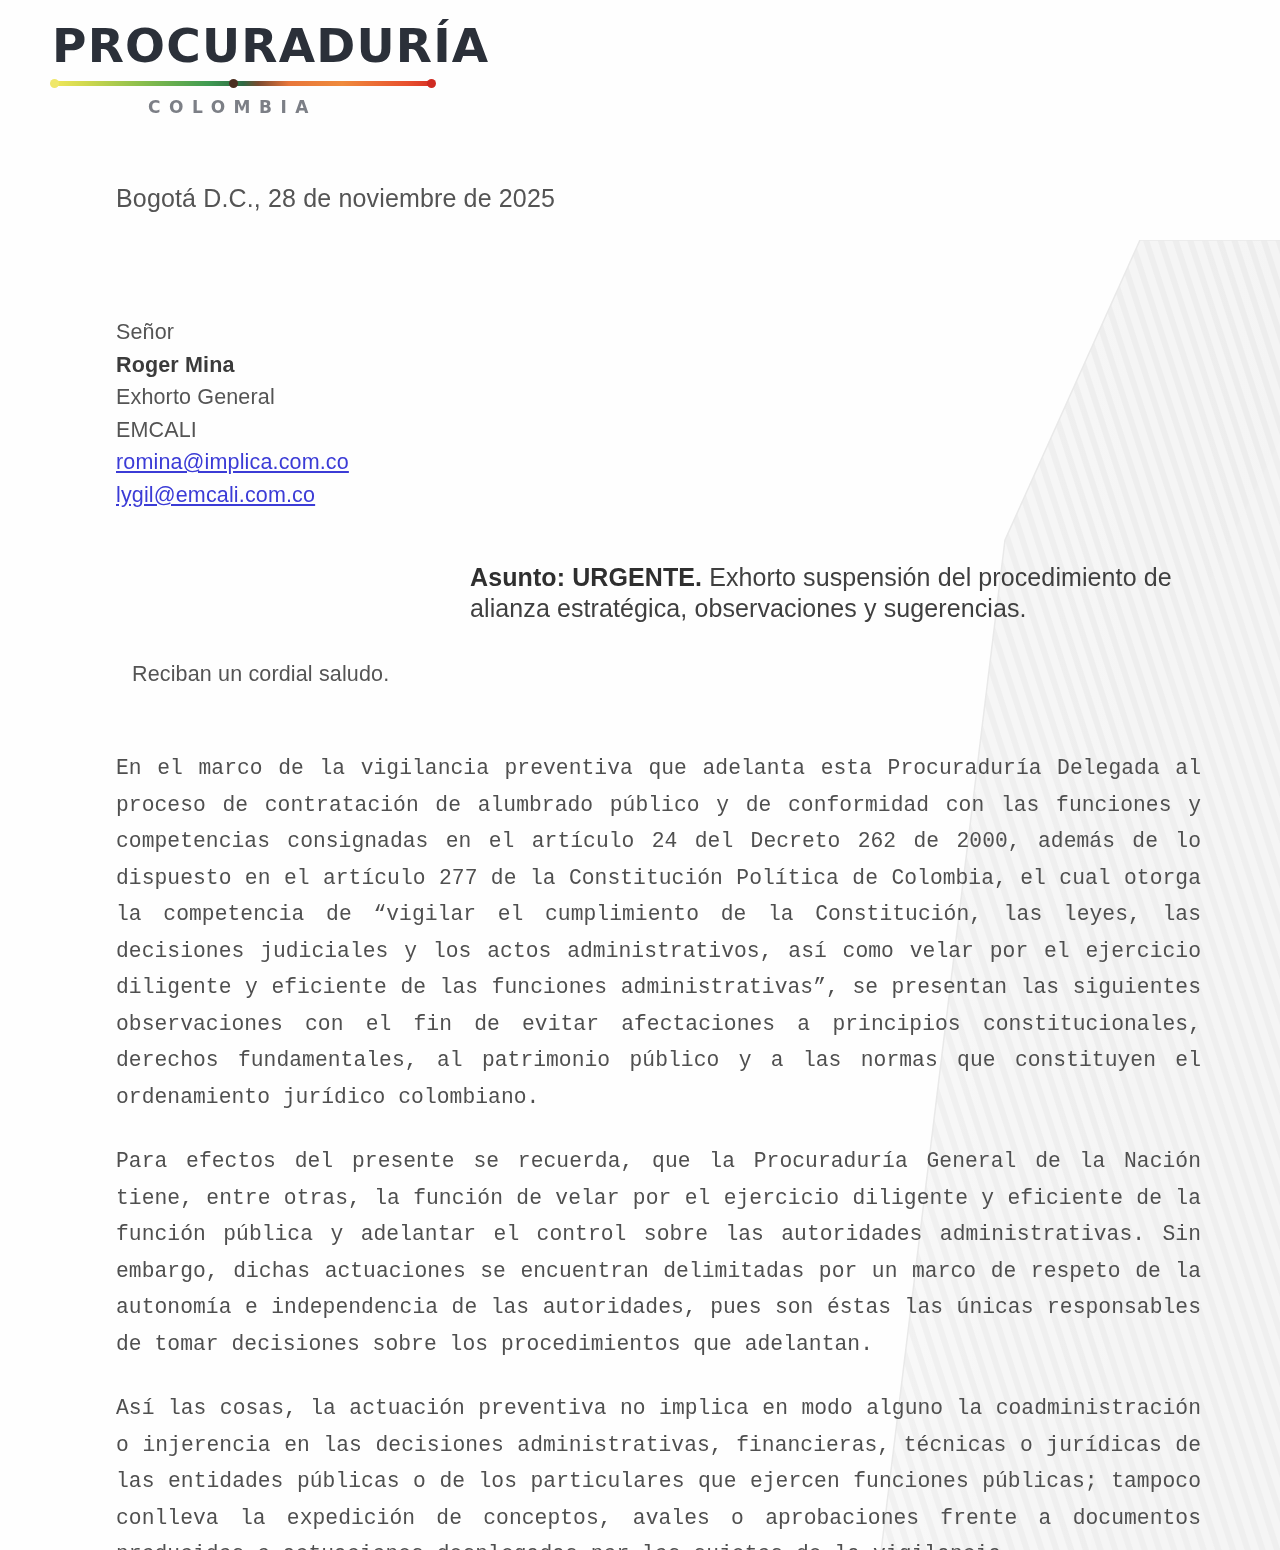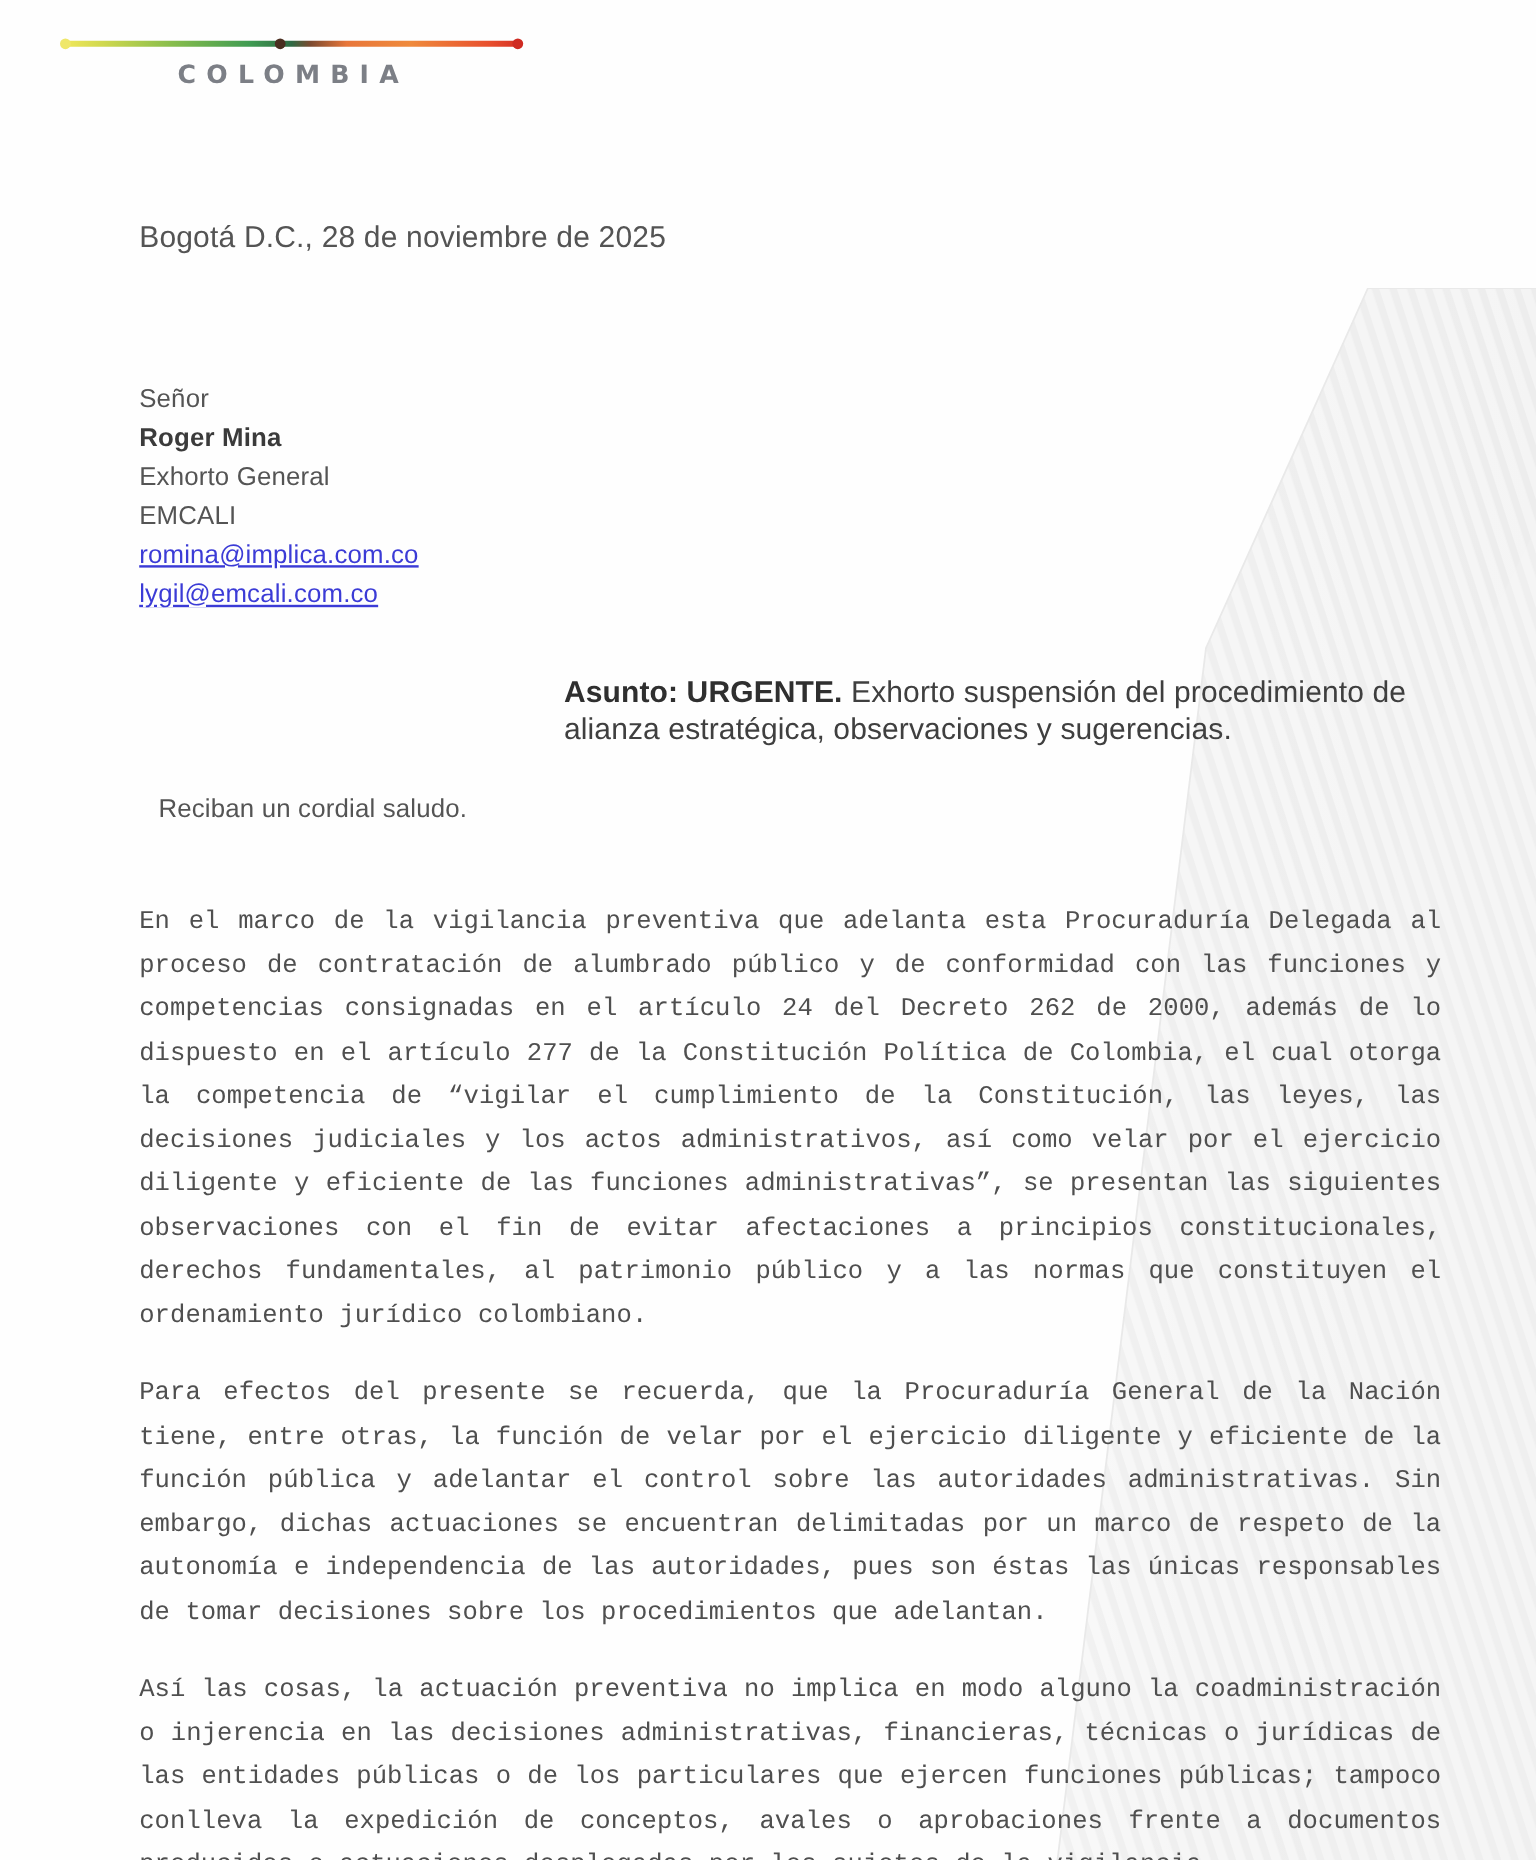--- a/index.html
+++ b/index.html
@@ -98,21 +98,21 @@
     border-radius: 50%;
     top: 0.5px;
   }
   .bar-dot.left  { left: -2px;  background: #efe76a; }
   .bar-dot.mid   { left: 177px; background: #4a2e20; }
   .bar-dot.right { left: 375px; background: #cf2b22; }
 
   .logo-country {
     font-family: "DejaVu Sans", sans-serif;
     font-weight: bold;
-    font-size: 21px;
+    font-size: 17px;
     letter-spacing: 8.5px;
     color: #7c7f86;
     margin-top: 9px;
     padding-left: 96px;
     white-space: nowrap;
   }
 
   
   .content {
     position: absolute;
@@ -220,20 +220,21 @@
       </g>
       <g clip-path="url(#wmClip2)">
         <rect x="0" y="0" width="470" height="1320" fill="#f0f0f0" opacity="0.6"></rect>
         <rect x="0" y="0" width="470" height="1320" fill="url(#wmStripes)" opacity="0.5"></rect>
       </g>
       <polygon points="470,0 470,1320 40,1320 165,300 300,0" fill="none" stroke="#e6e6e6" stroke-width="1.5"></polygon>
     </svg>
   </div>
 
   <header class="letterhead">
+    <div class="logo-line1">PROCURADURÍA</div>
     <div class="logo-bar-wrap">
       <div class="logo-bar"></div>
       <span class="bar-dot left"></span>
       <span class="bar-dot mid"></span>
       <span class="bar-dot right"></span>
     </div>
     <div class="logo-country">COLOMBIA</div>
   </header>
 
   <main class="content">

